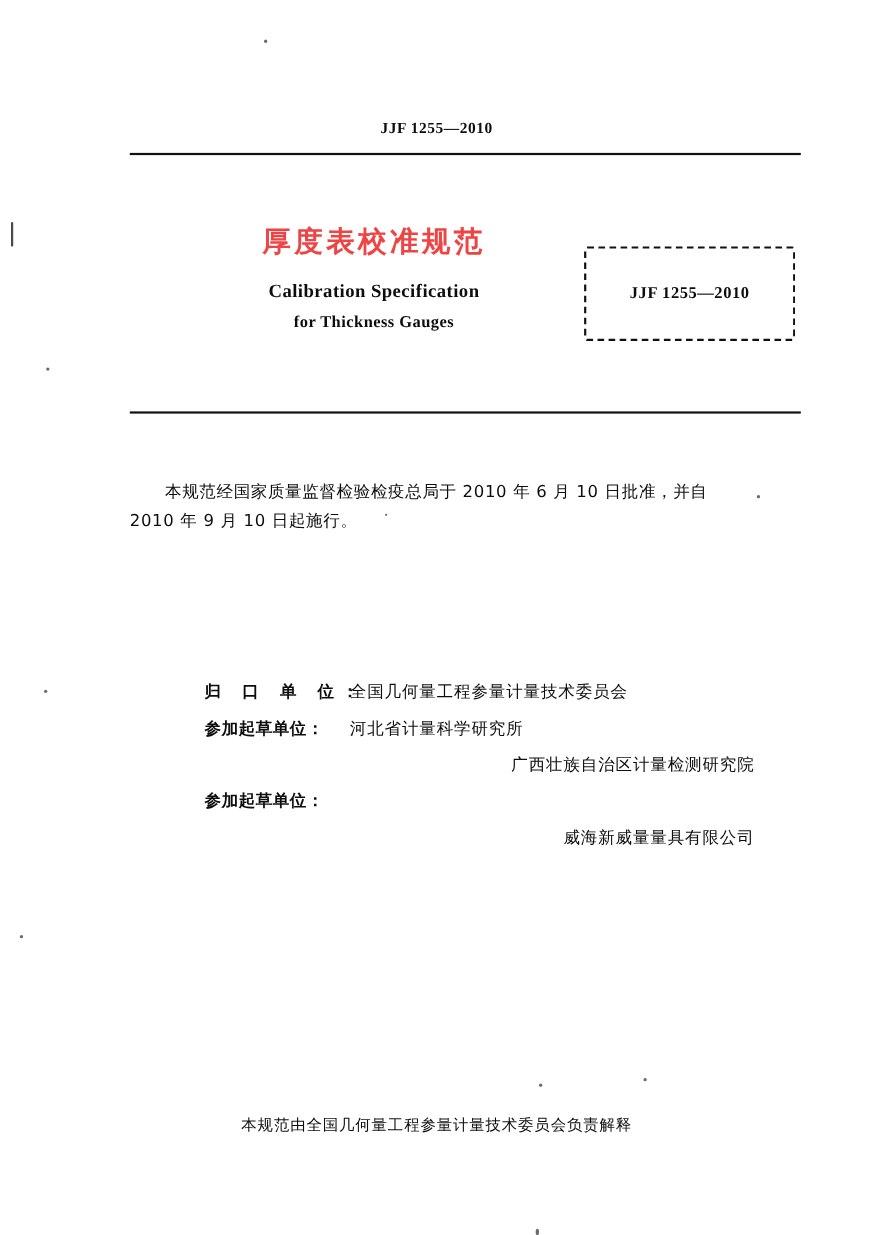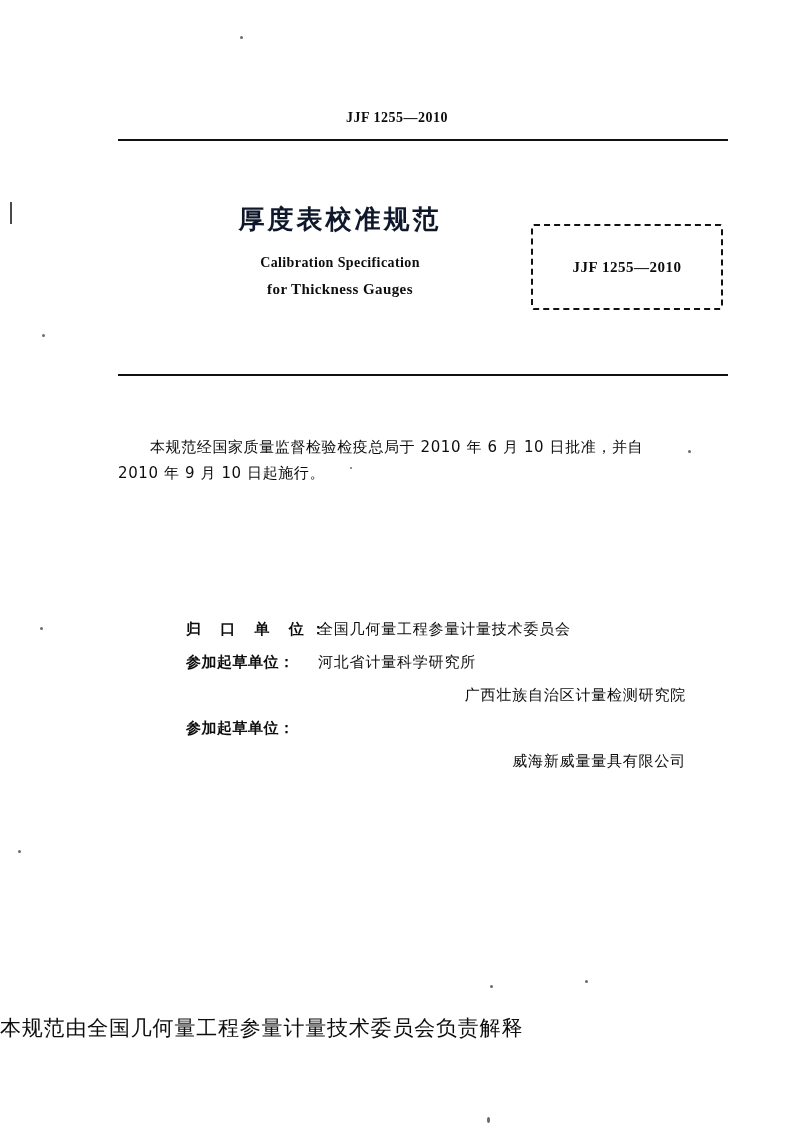--- a/index.html
+++ b/index.html
@@ -57,25 +57,25 @@
     top: 190px;
     left: 150px;
     width: 380px;
     text-align: center;
   }
   .title-cn {
     font-size: 26px;
     font-weight: bold;
     letter-spacing: 3px;
     font-family: "DejaVu Sans", "Liberation Sans", sans-serif;
-    color: #0f172a;
+    color: #ef4444;
   }
   .title-en1 {
     margin-top: 18px;
-    font-size: 14px;
+    font-size: 17px;
     font-weight: bold;
     font-family: "Liberation Serif", "DejaVu Serif", serif;
     letter-spacing: 0.4px;
   }
   .title-en2 {
     margin-top: 10px;
     font-size: 15px;
     font-weight: bold;
     font-family: "Liberation Serif", "DejaVu Serif", serif;
     letter-spacing: 0.4px;
@@ -146,21 +146,22 @@
     letter-spacing: 0.8px;
     text-align: right;
   }
 
   
   .footer-note {
     position: absolute;
     top: 1002px;
     left: 0;
     width: 794px;
-    font-size: 21px;
+    text-align: center;
+    font-size: 14px;
     letter-spacing: 0.8px;
     font-family: Liberation Sans, sans-serif;
   }
 
   
   .speck {
     position: absolute;
     background: #6b6b6b;
     border-radius: 50%;
   }

